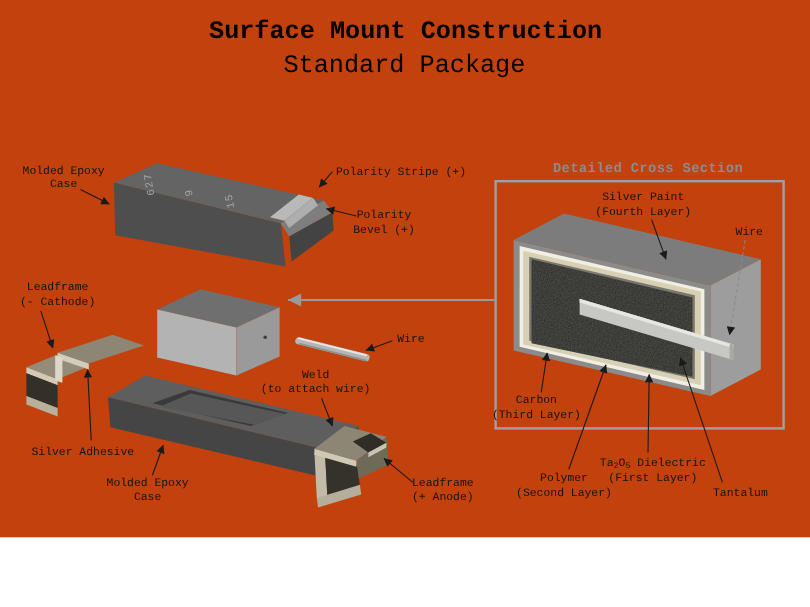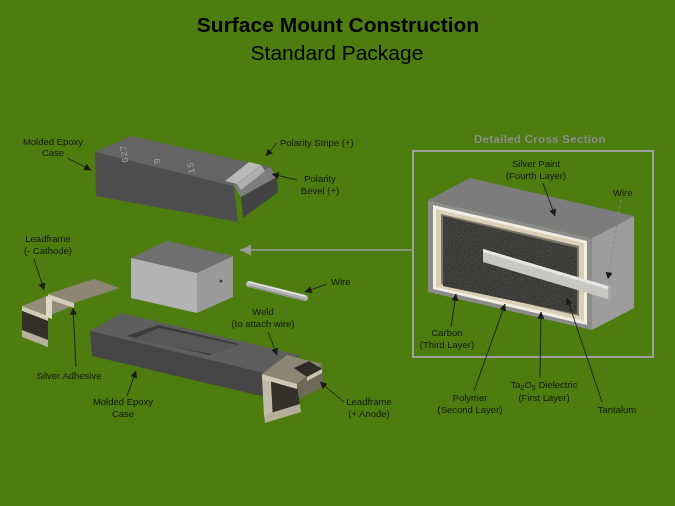--- a/index.html
+++ b/index.html
@@ -1,17 +1,17 @@
 <!DOCTYPE html>
 <html><head>
 <meta charset="utf-8">
 <style>
   html,body{margin:0;padding:0;background:#fff;}
-  .stage{position:relative;width:675px;height:506px;background:#4d7c0f;overflow:hidden;
-         font-family:Liberation Sans, sans-serif;}
+  .stage{position:relative;width:675px;height:448px;background:#c2410c;overflow:hidden;
+         font-family:Liberation Mono, monospace;}
   svg{display:block}
   .title1{font-size:21px;font-weight:bold;fill:#000;}
   .title2{font-size:21px;fill:#000;}
   .lbl{font-size:9.5px;fill:#141414;}
   .lblsub{font-size:7px;fill:#141414;}
   .xhead{font-size:11.5px;font-weight:bold;fill:#8c8c8c;letter-spacing:.3px;}
   .marking{font-size:9px;fill:#a5a5a5;letter-spacing:1px;}
   .leader{stroke:#1a1a1a;stroke-width:0.9;fill:none;}
   .leader-dash{stroke:#8a8a8a;stroke-width:0.9;fill:none;stroke-dasharray:3 2.2;}
   .bigarrow{stroke:#9a9a9a;stroke-width:1.6;fill:none;}

